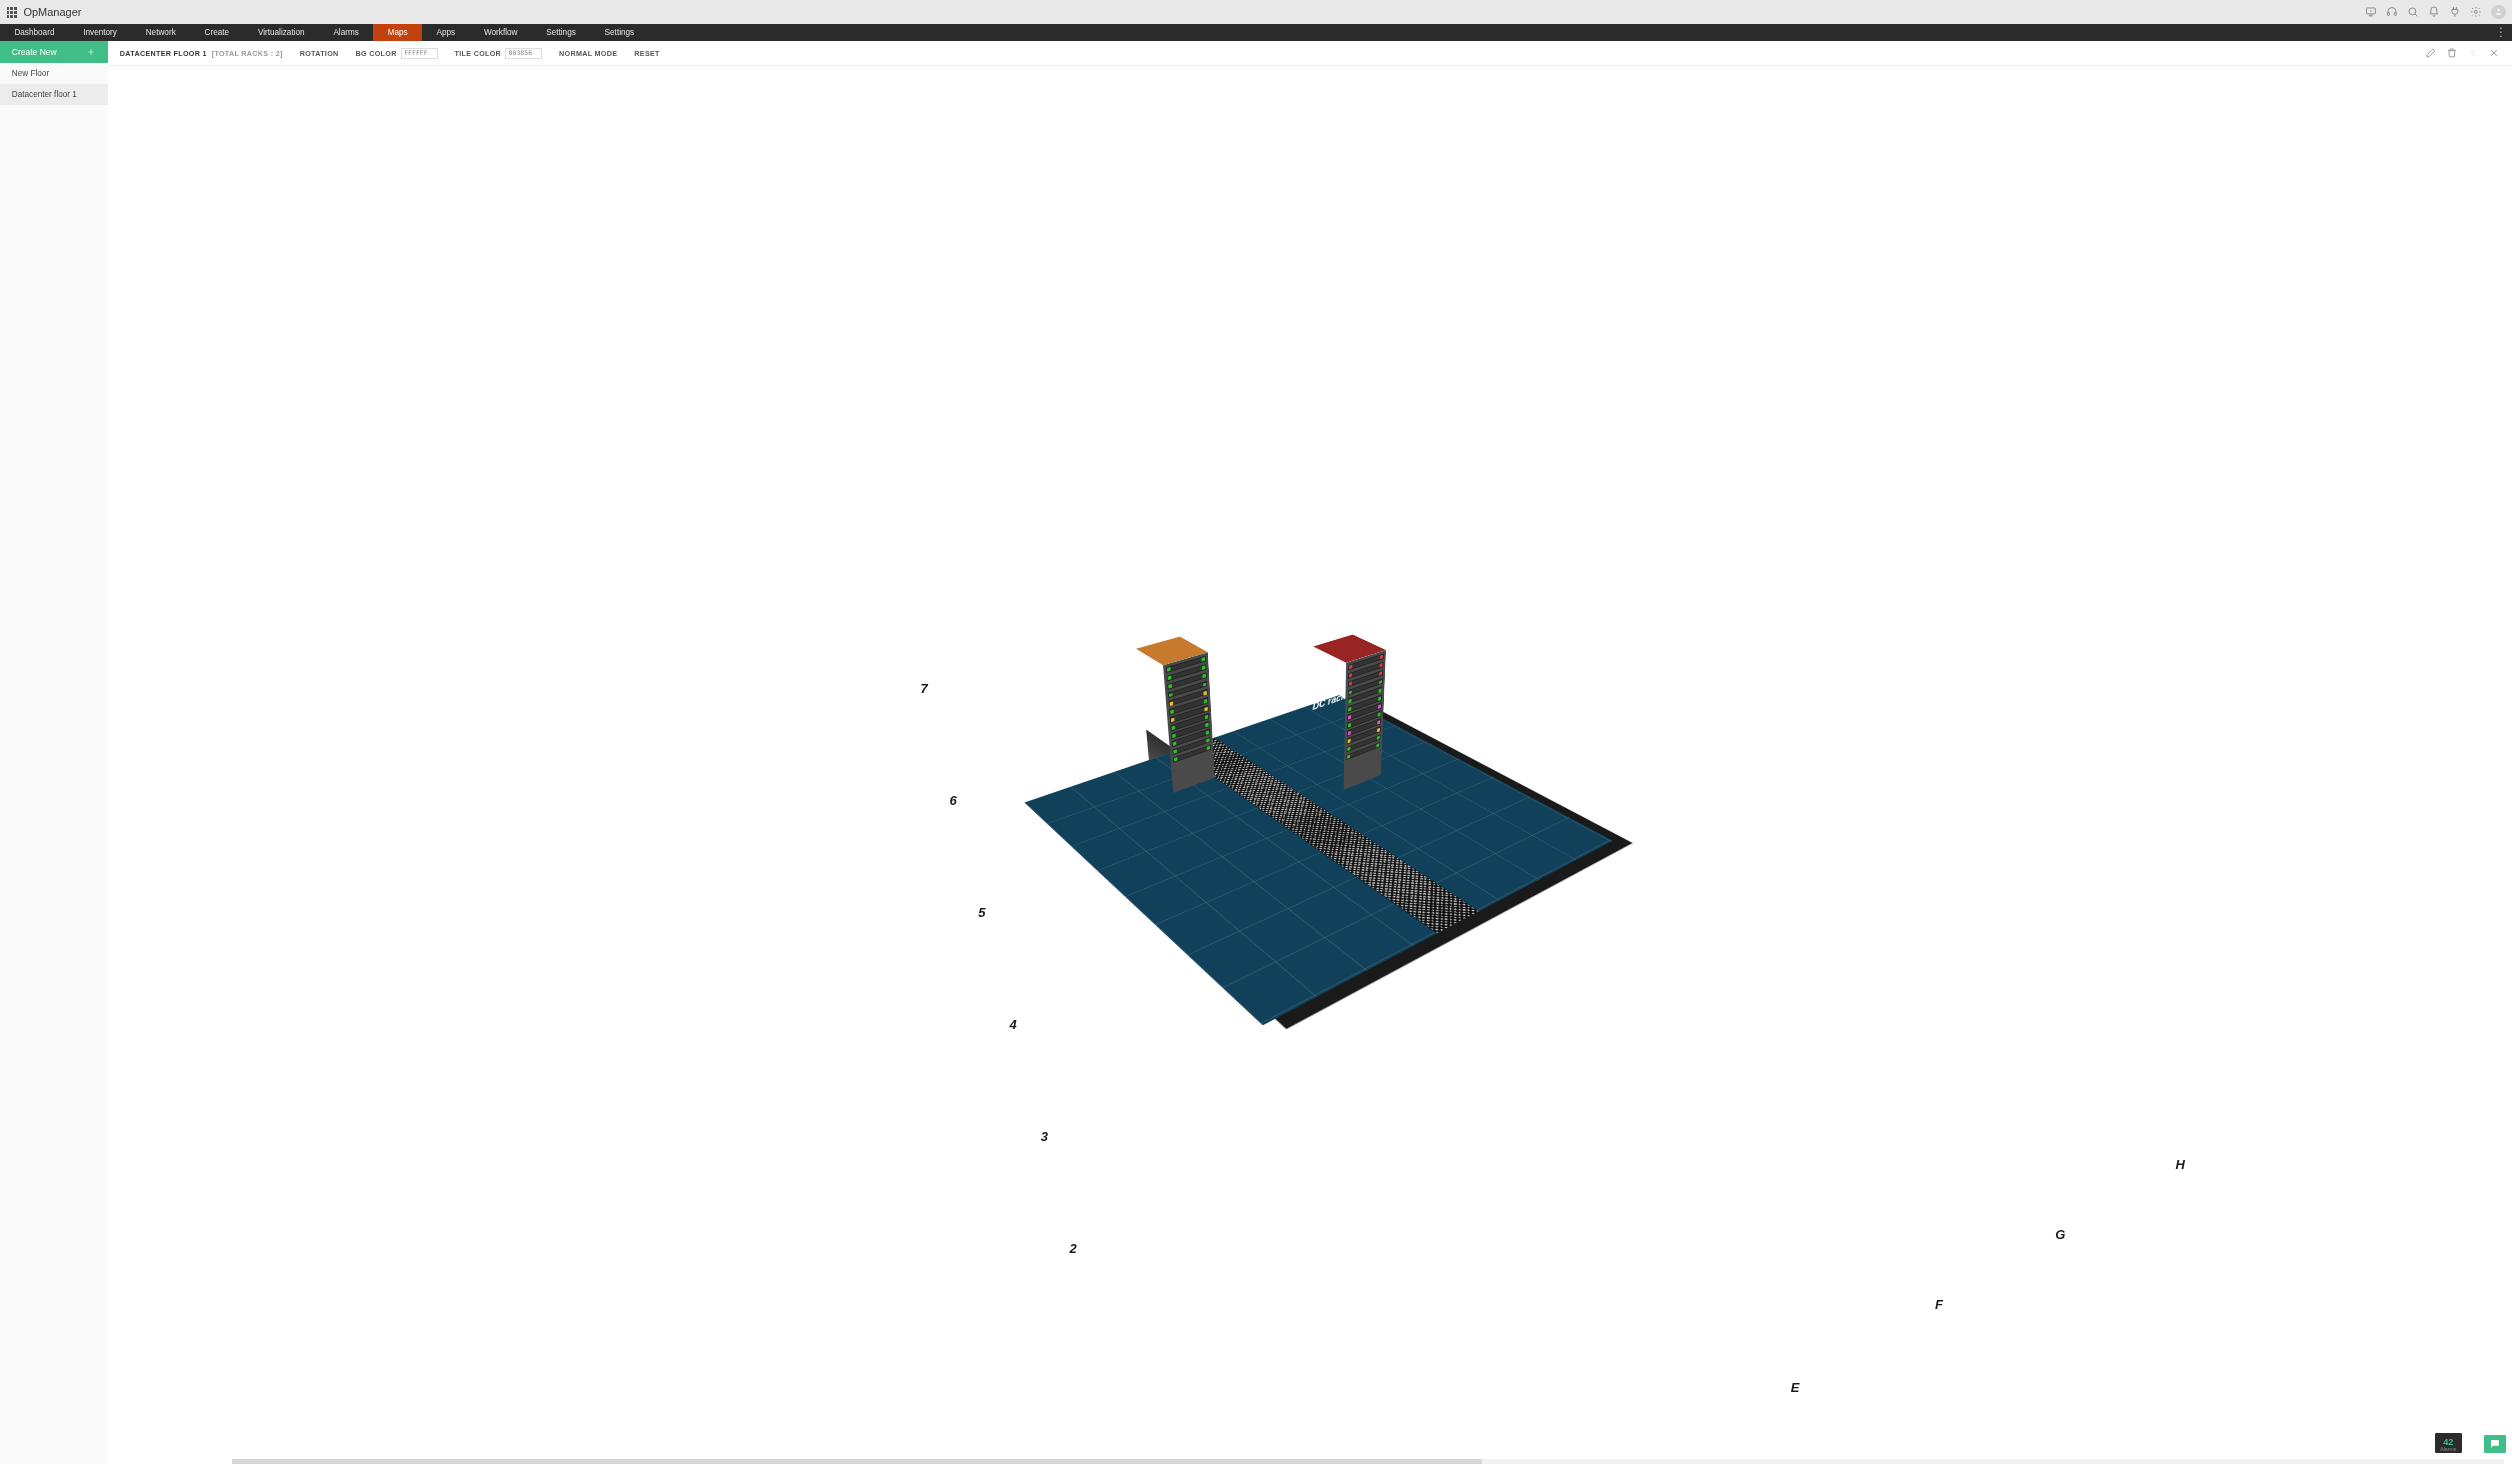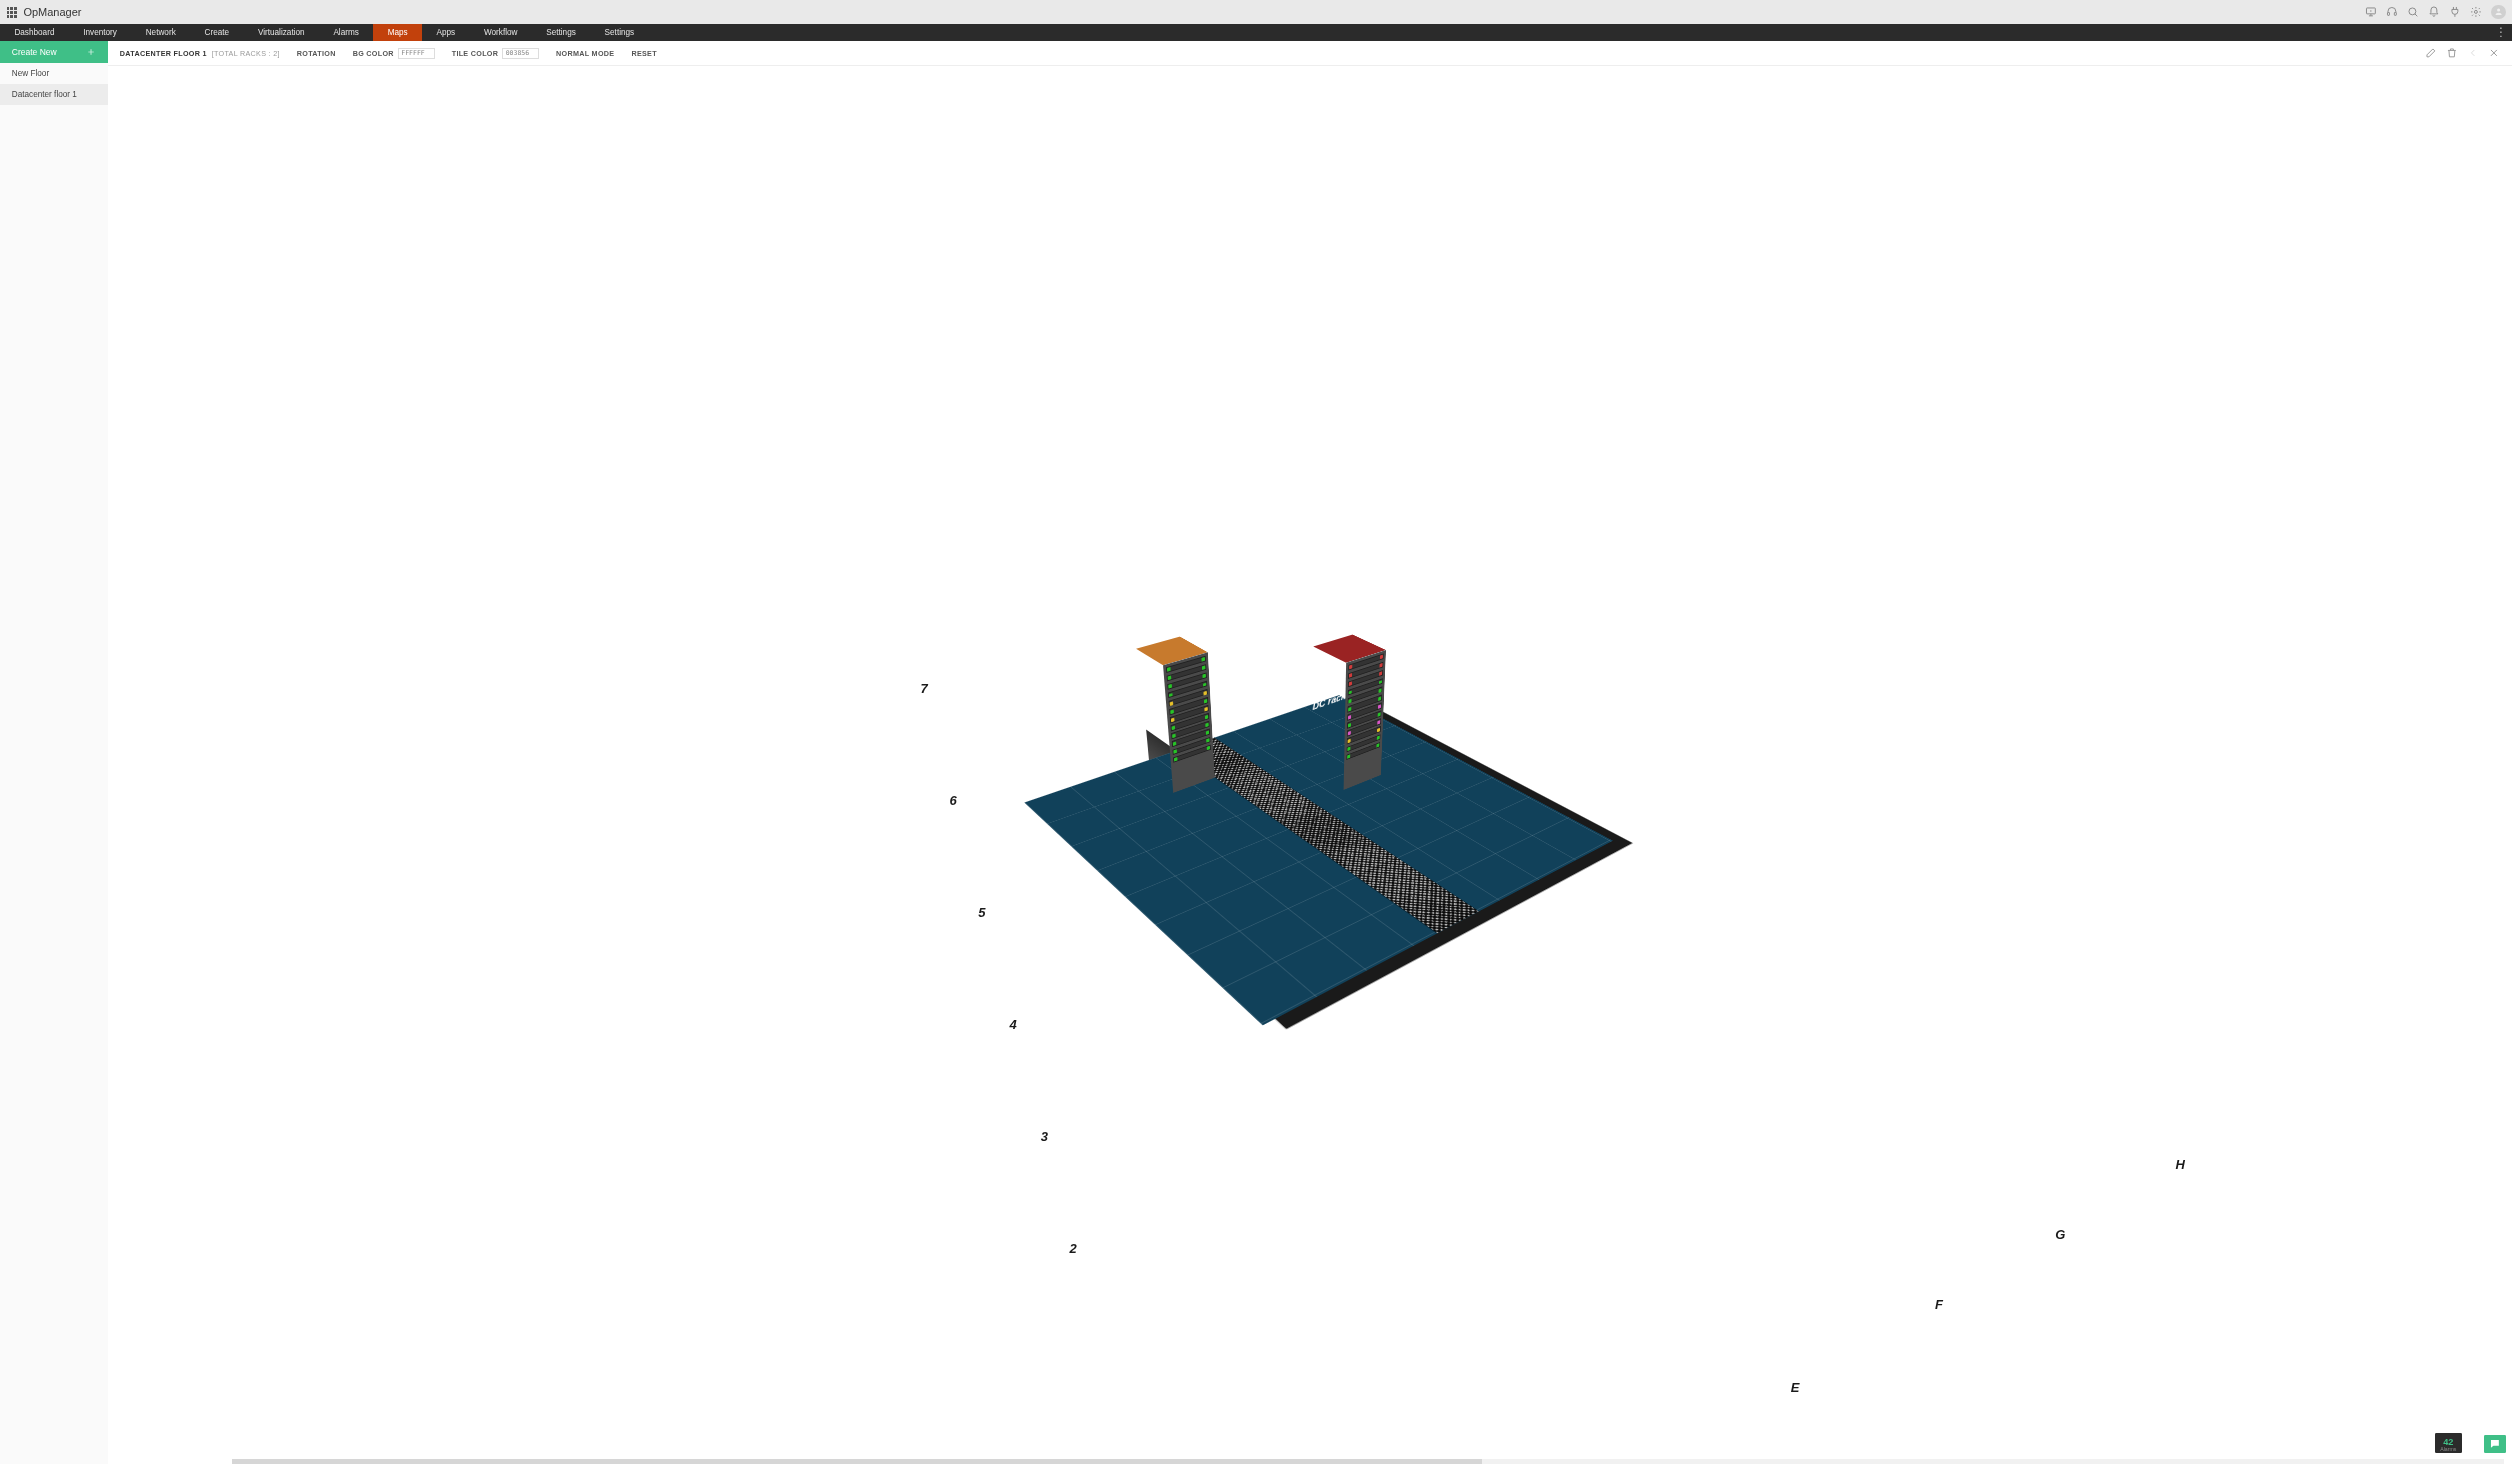--- a/index.html
+++ b/index.html
@@ -24,21 +24,21 @@
   .layout { display:flex; height:calc(100% - 41px); }
   .sidebar { width:108px; background:#fafafa; display:flex; flex-direction:column; }
   .create-btn { background:#3fbf87; color:#fff; height:22px; display:flex; align-items:center; gap:7.9px; padding:0 11.8px; font-size:8.5px; justify-content:space-between; cursor:pointer;}
   .create-btn .plus{font-size:10.5px; opacity:.85;}
   .side-item { font-size:8.2px; color:#444; padding:5.9px 11.8px; cursor:pointer; }
   .side-item.sel { background:#ececec; }
   
   .content { flex:1; display:flex; flex-direction:column; background:#fff; position:relative; }
   .toolbar { height:25px; border-bottom:0.7px solid #eee; display:flex; align-items:center; padding:0 11.8px; gap:17px; font-size:7.2px; color:#555; letter-spacing:0.3px;}
   .toolbar .title { font-weight:700; color:#333;}
-  .toolbar .meta { color:#999; font-weight:400; margin-left:2.6px;}
+  .toolbar .meta { color:#999; font-weight:700; margin-left:2.6px;}
   .toolbar .grp { display:flex; align-items:center; gap:3.9px; font-weight:700;}
   .toolbar input.sw { width:37px; height:10.5px; font-size:6.5px; border:0.7px solid #ddd; padding:0 2.6px; color:#888; font-family:monospace;}
   .toolbar .link { font-weight:700; cursor:pointer;}
   .toolbar-right { margin-left:auto; display:flex; align-items:center; gap:9.2px; color:#9a9a9a;}
   .toolbar-right .ico svg{stroke:#9a9a9a;}
   
   .canvas-wrap { flex:1; position:relative; overflow:hidden; background:#fff;}
   .stage { position:absolute; inset:0; }
   .floor-scene { position:absolute; left:50%; top:54%; transform:translate(-50%,-50%); }
   .floor { width:419px; height:419px; background:#11415a;

